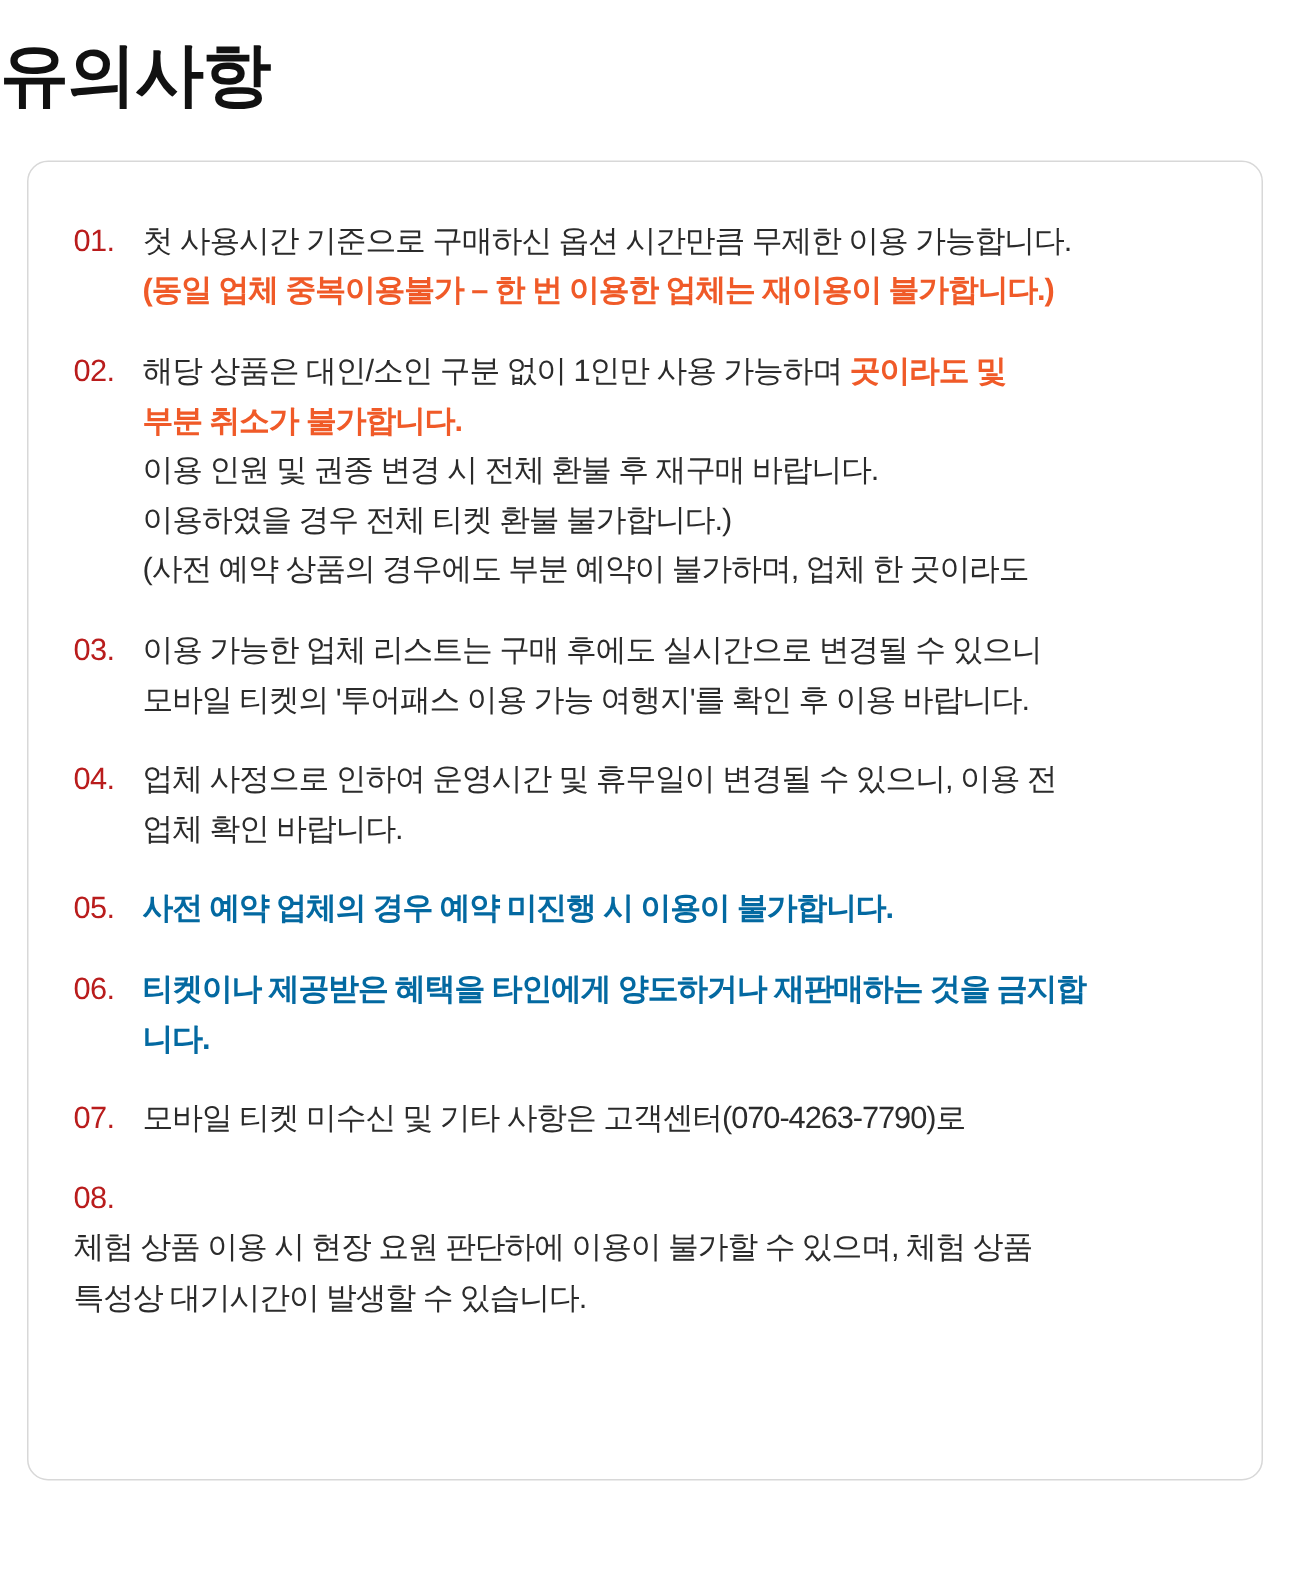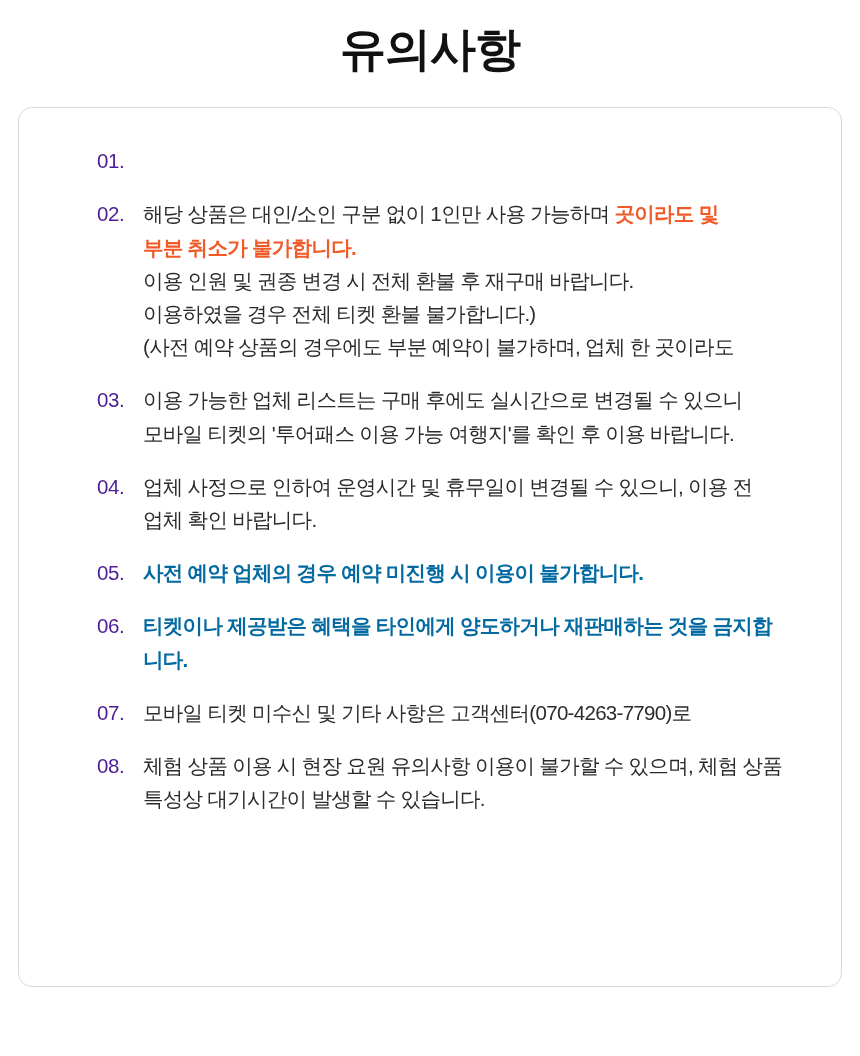--- a/index.html
+++ b/index.html
@@ -13,21 +13,20 @@
     font-family: "Liberation Sans", "DejaVu Sans", sans-serif;
     color: #1a1a1a;
     -webkit-font-smoothing: antialiased;
   }
   .page {
     width: 860px;
     box-sizing: border-box;
     padding: 0;
   }
   .page-title {
-    text-align: center;
     font-size: 46px;
     font-weight: 800;
     letter-spacing: -1px;
     color: #111111;
     margin: 22px 0 30px 0;
     line-height: 1.2;
   }
   .notice-card {
     margin: 0 18px;
     border: 1px solid #d8d8d8;
@@ -42,30 +41,30 @@
     margin: 0;
     padding: 0;
   }
   .notice-item {
     display: flex;
     align-items: flex-start;
     margin-bottom: 20px;
   }
   .notice-item:last-child {
     margin-bottom: 0;
+    flex-direction: column;
   }
   .item-num {
     flex: 0 0 auto;
     width: 46px;
     font-size: 20.5px;
     line-height: 1.62;
-    color: #4c1d95;
+    color: #b91c1c;
     font-weight: 400;
     letter-spacing: -0.4px;
-    margin-left: 48px;
   }
   .item-body {
     flex: 1 1 auto;
     font-size: 20.5px;
     line-height: 1.62;
     letter-spacing: -0.7px;
     color: #2b2b2b;
     word-break: keep-all;
   }
   .line {
@@ -87,20 +86,22 @@
 
 <div class="page">
 
   <h1 class="page-title">유의사항</h1>
 
   <section class="notice-card">
     <ul class="notice-list">
         <li class="notice-item">
           <span class="item-num">01.</span>
           <span class="item-body">
+            <span class="line"><span>첫 사용시간 기준으로 구매하신 옵션 시간만큼 무제한 이용 가능합니다.</span></span>
+            <span class="line"><span class="em">(동일 업체 중복이용불가 – 한 번 이용한 업체는 재이용이 불가합니다.)</span></span>
           </span>
         </li>
         <li class="notice-item">
           <span class="item-num">02.</span>
           <span class="item-body">
             <span class="line"><span>해당 상품은 대인/소인 구분 없이 1인만 사용 가능하며 </span><span class="em">곳이라도 및</span></span>
             <span class="line"><span class="em">부분 취소가 불가합니다.</span></span>
             <span class="line gap"><span>이용 인원 및 권종 변경 시 전체 환불 후 재구매 바랍니다.</span></span>
             <span class="line"><span>이용하였을 경우 전체 티켓 환불 불가합니다.)</span></span>
             <span class="line"><span>(사전 예약 상품의 경우에도 부분 예약이 불가하며, 업체 한 곳이라도</span></span>
@@ -135,20 +136,20 @@
         </li>
         <li class="notice-item">
           <span class="item-num">07.</span>
           <span class="item-body">
             <span class="line"><span>모바일 티켓 미수신 및 기타 사항은 고객센터(070-4263-7790)로</span></span>
           </span>
         </li>
         <li class="notice-item">
           <span class="item-num">08.</span>
           <span class="item-body">
-            <span class="line"><span>체험 상품 이용 시 현장 요원 유의사항 이용이 불가할 수 있으며, 체험 상품</span></span>
+            <span class="line"><span>체험 상품 이용 시 현장 요원 판단하에 이용이 불가할 수 있으며, 체험 상품</span></span>
             <span class="line"><span>특성상 대기시간이 발생할 수 있습니다.</span></span>
           </span>
         </li>
       </ul>
   </section>
 
 </div>
 
 </body></html>

